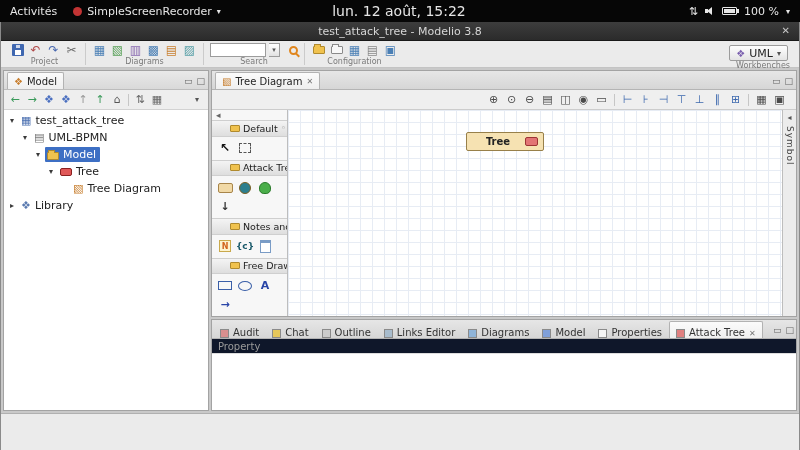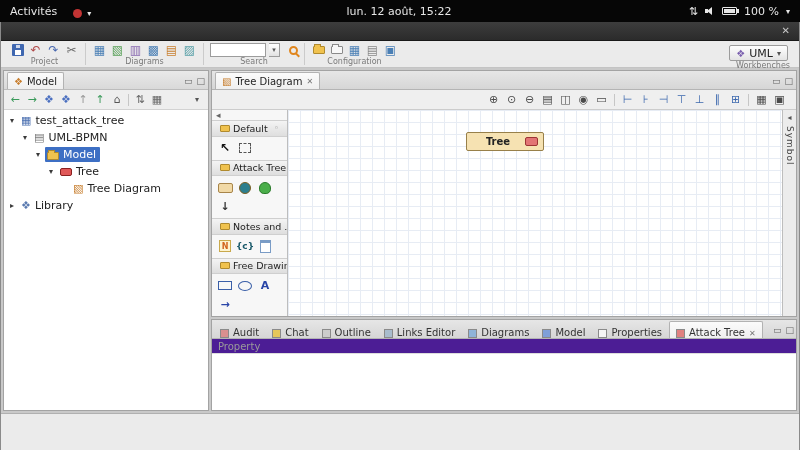--- a/index.html
+++ b/index.html
@@ -5,21 +5,21 @@
   *{margin:0;padding:0;box-sizing:border-box}
   html,body{background:#222}
   .screen{position:relative;width:800px;height:450px;overflow:hidden;background:#cfcfcf;
           font-family:"DejaVu Sans","Liberation Sans",sans-serif;font-size:11px;color:#222}
 
   
   .gnome-bar{height:22px;background:#060606;color:#e6e6e6;display:flex;align-items:center;position:relative}
   .gb-left{display:flex;align-items:flex-end;gap:16px;padding-left:10px;z-index:1}
   .gb-app{display:flex;align-items:center;gap:5px}
   .rec-dot{width:9px;height:9px;border-radius:50%;background:#c23434;display:inline-block}
-  .gb-clock{position:absolute;left:0;right:2px;text-align:center;font-size:11px}
+  .gb-clock{position:absolute;left:0;right:2px;text-align:center;font-size:14px}
   .gb-right{margin-left:auto;display:flex;align-items:center;gap:7px;padding-right:10px;z-index:1}
   .caret{font-size:8px}
   .vol{width:10px;height:8px;position:relative;display:inline-block}
   .vol::before{content:"";position:absolute;left:0;top:2px;width:3px;height:4px;background:#e6e6e6}
   .vol::after{content:"";position:absolute;left:2px;top:0;border-top:4px solid transparent;border-bottom:4px solid transparent;border-right:5px solid #e6e6e6}
   .battery{width:15px;height:8px;border:1px solid #e6e6e6;border-radius:1px;position:relative;display:inline-block}
   .battery::after{content:"";position:absolute;right:-3px;top:1px;width:2px;height:4px;background:#e6e6e6}
   .bfill{position:absolute;inset:1px;background:#e6e6e6}
 
   
@@ -79,21 +79,21 @@
   .editor{height:247px}
   .etabs{height:19px;background:linear-gradient(#e6e6e6,#d6d6d6);border-bottom:1px solid #b4b4b4;display:flex;align-items:flex-end;padding:0 3px}
   .dtoolbar{height:20px;background:#efefef;border-bottom:1px solid #cccccc;display:flex;align-items:center;justify-content:flex-end;gap:1px;padding-right:8px}
   .dbtn{width:17px;height:16px;display:inline-flex;align-items:center;justify-content:center;font-size:11px;color:#4a4a4a}
   .dbtn.blue{color:#3d68ae}
   .dsep{width:1px;height:12px;background:#c6c6c6;margin:0 3px}
   .ebody{flex:1;display:flex;min-height:0}
 
   .palette{width:76px;background:#f7f7f7;border-right:1px solid #bdbdbd;display:flex;flex-direction:column}
   .pal-top{height:13px;display:flex;align-items:center;padding-left:4px;color:#666;font-size:9px}
-  .pal-hdr{height:24px;display:flex;align-items:center;gap:3px;padding:0 8px;background:linear-gradient(#f4f4f4,#dedede);border-top:1px solid #cfcfcf;border-bottom:1px solid #cfcfcf;font-size:9.5px;white-space:nowrap;overflow:hidden}
+  .pal-hdr{height:24px;display:flex;align-items:center;gap:3px;padding:0 18px;background:linear-gradient(#f4f4f4,#dedede);border-top:1px solid #cfcfcf;border-bottom:1px solid #cfcfcf;font-size:9.5px;white-space:nowrap;overflow:hidden}
   .pal-pin{margin-left:auto;color:#888;font-size:9px;flex:none}
   .pfolder{width:10px;height:7px;background:#f0c24e;border:1px solid #b08a2e;border-radius:1px;flex:none}
   .pal-items{display:flex;flex-wrap:wrap;gap:4px;padding:4px 5px;align-items:center}
   .pit{width:16px;height:15px;display:inline-flex;align-items:center;justify-content:center}
   .cursorg{font-size:12px;font-weight:bold;color:#111}
   .marquee{width:12px;height:10px;border:1px dashed #555}
   .sh-and{width:15px;height:10px;background:#f1d9a6;border:1px solid #a8854a;border-radius:2px}
   .sh-or{width:12px;height:12px;background:#2d7f8e;border:1px solid #7a5f23;border-radius:50%}
   .sh-leaf{width:12px;height:12px;background:#4aae4a;border:1px solid #2a7a2a;border-radius:50% 50% 40% 40%}
   .sh-note{width:12px;height:12px;background:#fdf3cf;border:1px solid #c9a94c;color:#d2641e;font-size:8px;font-weight:bold;display:flex;align-items:center;justify-content:center}
@@ -114,55 +114,57 @@
   .symbolbar{width:14px;border-left:1px solid #bdbdbd;background:#ececec;display:flex;flex-direction:column;align-items:center;padding-top:3px;gap:4px}
   .symtext{writing-mode:vertical-rl;font-size:9px;color:#444;letter-spacing:1px}
 
   
   .bottom-panel{flex:1}
   .btabs{height:19px;background:linear-gradient(#e6e6e6,#d6d6d6);border-bottom:1px solid #b4b4b4;display:flex;align-items:flex-end;padding:0 2px;gap:1px}
   .btab{display:flex;align-items:flex-end;gap:4px;height:16px;padding:0 6px;font-size:10px;color:#333;white-space:nowrap}
   .btab.active{background:linear-gradient(#fbfbfb,#efefef);border:1px solid #b2b2b2;border-bottom:none;border-radius:2px 2px 0 0;height:17px}
   .bti{width:9px;height:9px;border:1px solid #8a8a8a;flex:none}
   .btab .tclose{font-size:8px;color:#777}
-  .thead{height:15px;background:#4c1d95;border-bottom:1px solid #dddddd;display:flex;align-items:center;color:#9a9a9a;font-size:10px}
+  .thead{height:15px;background:#0f172a;border-bottom:1px solid #dddddd;display:flex;align-items:center;color:#9a9a9a;font-size:10px}
   .th-prop{width:130px;padding-left:6px}
   .th-val{flex:1;padding-left:6px;border-left:1px solid #e2e2e2;height:100%;display:flex;align-items:center}
   .bbody{flex:1;background:#fff}
 
   .statusbar{height:20px;background:#ebebeb;border-top:1px solid #b0b0b0}
 </style>
 </head>
 <body>
 
 <div class="screen">
 
   <div class="gnome-bar">
     <div class="gb-left">
       <span>Activités</span>
       <span class="gb-app">
         <span class="rec-dot"></span>
+        <span>SimpleScreenRecorder</span>
         <span class="caret">▾</span>
       </span>
     </div>
     <div class="gb-clock">lun. 12 août, 15:22</div>
     <div class="gb-right">
       <span>⇅</span>
       <span class="vol"></span>
       <span class="battery">
           <span class="bfill"></span>
         </span>
       <span>100 %</span>
       <span class="caret">▾</span>
     </div>
   </div>
 
   <div class="window">
 
     <div class="titlebar">
+      <span>test_attack_tree - Modelio 3.8</span>
       <span class="wclose">✕</span>
     </div>
 
 
     <div class="toolbar">
       <div class="tgroup">
         <div class="g-icons">
           <span class="tbtn">
               <span class="floppy"></span>
             </span>

